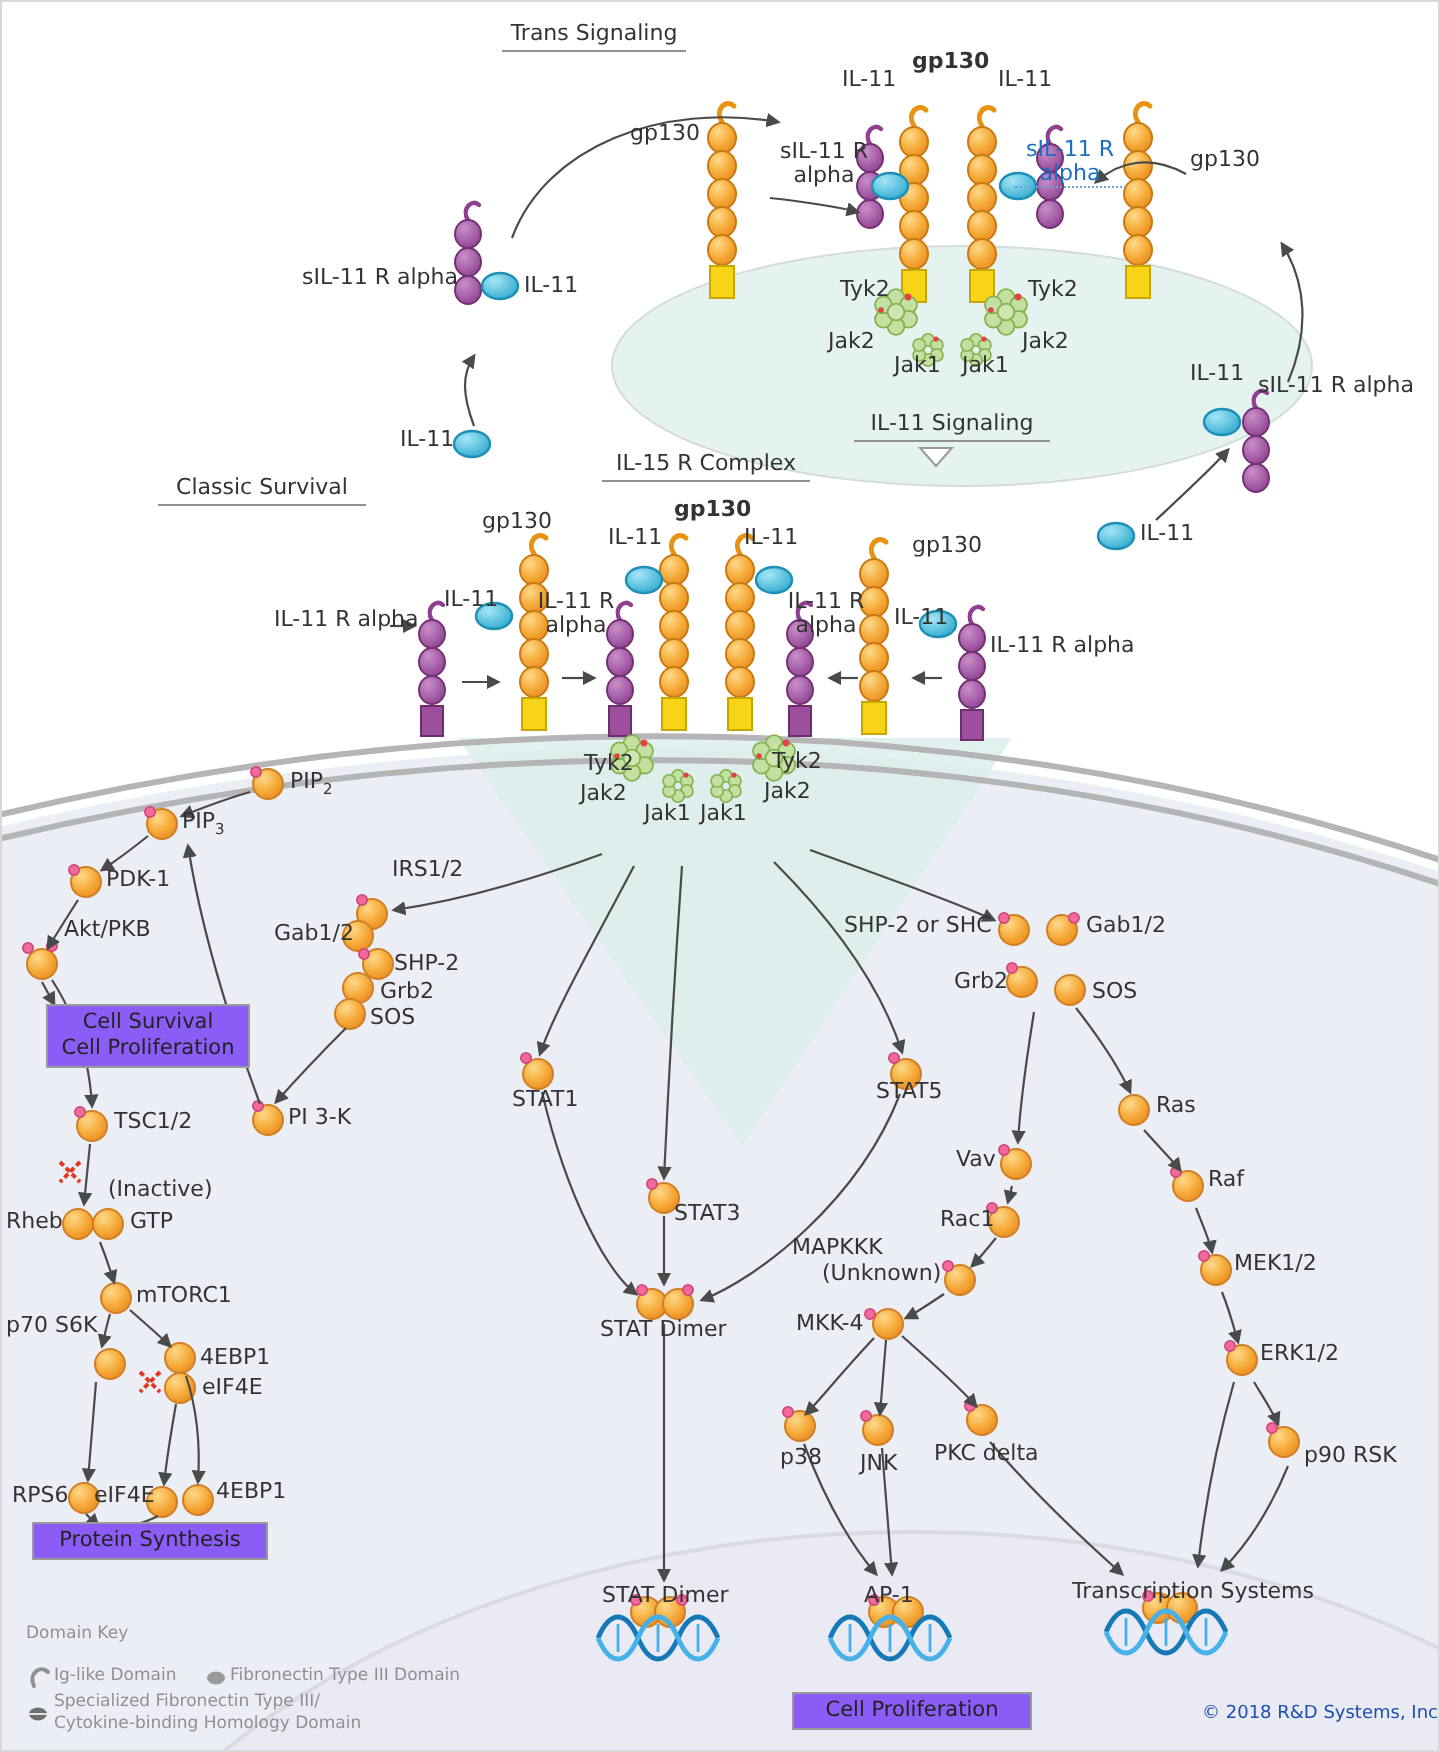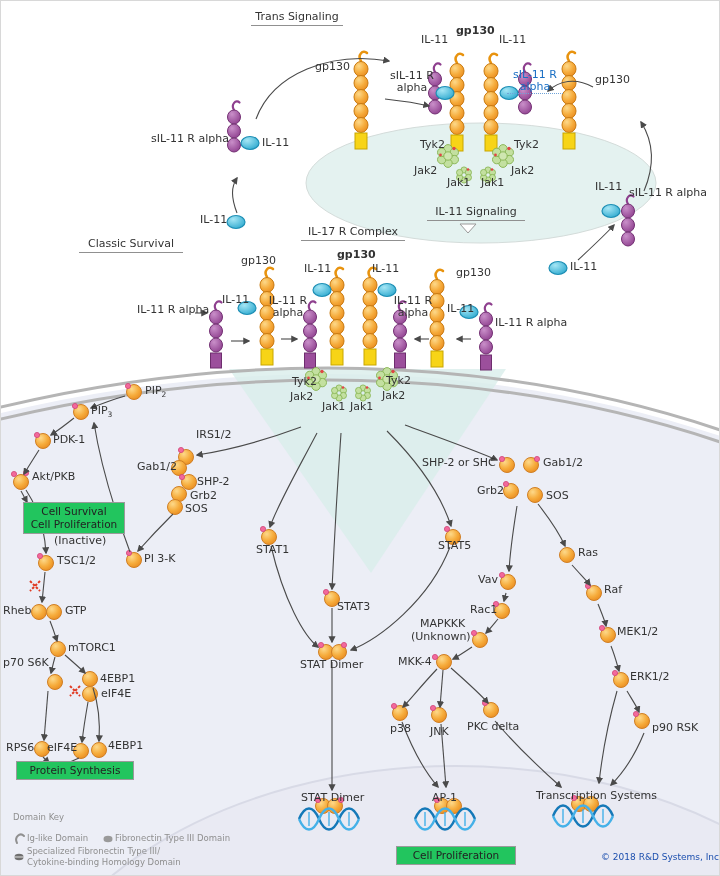--- a/index.html
+++ b/index.html
@@ -6,21 +6,21 @@
   #canvas{position:relative;width:720px;height:876px;background:#fff;overflow:hidden;
           font-family:"DejaVu Sans","Liberation Sans",sans-serif;border:1px solid #d8d8d8;box-sizing:border-box;text-decoration:underline;}
   #bg{position:absolute;left:0;top:0;z-index:1;}
   .lbl{position:absolute;font-size:11px;line-height:12px;color:#333;white-space:nowrap;z-index:2;}
   .ctr{text-align:center;}
   .ttl{text-align:center;border-bottom:1px solid #909090;padding-bottom:2px;}
   .b{font-weight:bold;}
   .blk{display:block;}
   .link{color:#1A6FC4;}
   .link .du{border-bottom:1px dotted #6FA3D8;}
-  .box{position:absolute;z-index:2;background:#22c55e;border:1px solid #9a9a9a;text-align:center;
+  .box{position:absolute;z-index:2;background:#8b5cf6;border:1px solid #9a9a9a;text-align:center;
        font-size:10.5px;line-height:13px;color:#222;padding:2px 3px;}
   .dk{position:absolute;z-index:2;font-size:8.5px;line-height:10px;color:#8f8f8f;white-space:nowrap;}
   .cr{position:absolute;z-index:2;font-size:9px;color:#1C4FAE;white-space:nowrap;}
   sub{font-size:7.5px;}
   #arrows path{fill:none;stroke:#4a4a4a;stroke-width:1.1;marker-end:url(#ah);}
   #mem path{fill:none;stroke:#b5b5b5;stroke-width:3;}
 </style>
 </head>
 <body>
 
@@ -314,21 +314,21 @@
   <g>
     <path d="M16,842 C13,836 19,831 23,835" fill="none" stroke="#909090" stroke-width="2" stroke-linecap="round"></path>
     <ellipse cx="107" cy="838" rx="4.5" ry="3.2" fill="#9A9A9A"></ellipse>
     <ellipse cx="18" cy="856" rx="4.5" ry="3.2" fill="#6F6F6F"></ellipse>
     <line x1="13.5" y1="856" x2="22.5" y2="856" stroke="#fff" stroke-width="0.8"></line>
   </g>
 </svg>
 
 <div class="lbl ttl" style="left:250px;top:10px;width:92px">Trans Signaling</div>
 <div class="lbl ttl" style="left:78px;top:237px;width:104px">Classic Survival</div>
-<div class="lbl ttl" style="left:300px;top:225px;width:104px">IL-17 R Complex</div>
+<div class="lbl ttl" style="left:300px;top:225px;width:104px">IL-15 R Complex</div>
 <div class="lbl ttl" style="left:426px;top:205px;width:98px">IL-11 Signaling</div>
 
 <div class="lbl" style="left:420px;top:33px">IL-11</div>
 <div class="lbl b" style="left:455px;top:24px">gp130</div>
 <div class="lbl" style="left:498px;top:33px">IL-11</div>
 <div class="lbl" style="left:314px;top:60px">gp130</div>
 <div class="lbl ctr" style="left:384px;top:69px;width:54px">
   <span class="blk">sIL-11 R</span>
   <span class="blk">alpha</span>
 </div>
@@ -370,27 +370,27 @@
 <div class="lbl" style="left:291px;top:375px">Tyk2</div>
 <div class="lbl" style="left:385px;top:374px">Tyk2</div>
 <div class="lbl" style="left:289px;top:390px">Jak2</div>
 <div class="lbl" style="left:381px;top:389px">Jak2</div>
 <div class="lbl" style="left:321px;top:400px">Jak1</div>
 <div class="lbl" style="left:349px;top:400px">Jak1</div>
 
 <div class="lbl" style="left:144px;top:384px"><span>PIP</span><sub>2</sub></div>
 <div class="lbl" style="left:90px;top:404px"><span>PIP</span><sub>3</sub></div>
 <div class="lbl" style="left:52px;top:433px">PDK-1</div>
-<div class="lbl" style="left:31px;top:470px">Akt/PKB</div>
+<div class="lbl" style="left:31px;top:458px">Akt/PKB</div>
 <div class="box" style="left:22px;top:501px;width:94px">
   <div>Cell Survival</div>
   <div>Cell Proliferation</div>
 </div>
 <div class="lbl" style="left:56px;top:554px">TSC1/2</div>
-<div class="lbl" style="left:53px;top:534px">(Inactive)</div>
+<div class="lbl" style="left:53px;top:588px">(Inactive)</div>
 <div class="lbl" style="left:2px;top:604px">Rheb</div>
 <div class="lbl" style="left:64px;top:604px">GTP</div>
 <div class="lbl" style="left:67px;top:641px">mTORC1</div>
 <div class="lbl" style="left:2px;top:656px">p70 S6K</div>
 <div class="lbl" style="left:99px;top:672px">4EBP1</div>
 <div class="lbl" style="left:100px;top:687px">eIF4E</div>
 <div class="lbl" style="left:5px;top:741px">RPS6</div>
 <div class="lbl" style="left:46px;top:741px">eIF4E</div>
 <div class="lbl" style="left:107px;top:739px">4EBP1</div>
 <div class="box" style="left:15px;top:760px;width:110px">Protein Synthesis</div>
@@ -403,21 +403,21 @@
 <div class="lbl" style="left:255px;top:543px">STAT1</div>
 <div class="lbl" style="left:336px;top:600px">STAT3</div>
 <div class="lbl" style="left:299px;top:658px">STAT Dimer</div>
 <div class="lbl" style="left:437px;top:539px">STAT5</div>
 <div class="lbl" style="left:421px;top:456px">SHP-2 or SHC</div>
 <div class="lbl" style="left:542px;top:456px">Gab1/2</div>
 <div class="lbl" style="left:476px;top:484px">Grb2</div>
 <div class="lbl" style="left:545px;top:489px">SOS</div>
 <div class="lbl" style="left:477px;top:573px">Vav</div>
 <div class="lbl" style="left:469px;top:603px">Rac1</div>
-<div class="lbl" style="left:419px;top:617px">MAPKKK</div>
+<div class="lbl" style="left:395px;top:617px">MAPKKK</div>
 <div class="lbl" style="left:410px;top:630px">(Unknown)</div>
 <div class="lbl" style="left:397px;top:655px">MKK-4</div>
 <div class="lbl" style="left:389px;top:722px">p38</div>
 <div class="lbl" style="left:429px;top:725px">JNK</div>
 <div class="lbl" style="left:466px;top:720px">PKC delta</div>
 <div class="lbl" style="left:577px;top:546px">Ras</div>
 <div class="lbl" style="left:603px;top:583px">Raf</div>
 <div class="lbl" style="left:616px;top:625px">MEK1/2</div>
 <div class="lbl" style="left:629px;top:670px">ERK1/2</div>
 <div class="lbl" style="left:651px;top:721px">p90 RSK</div>

